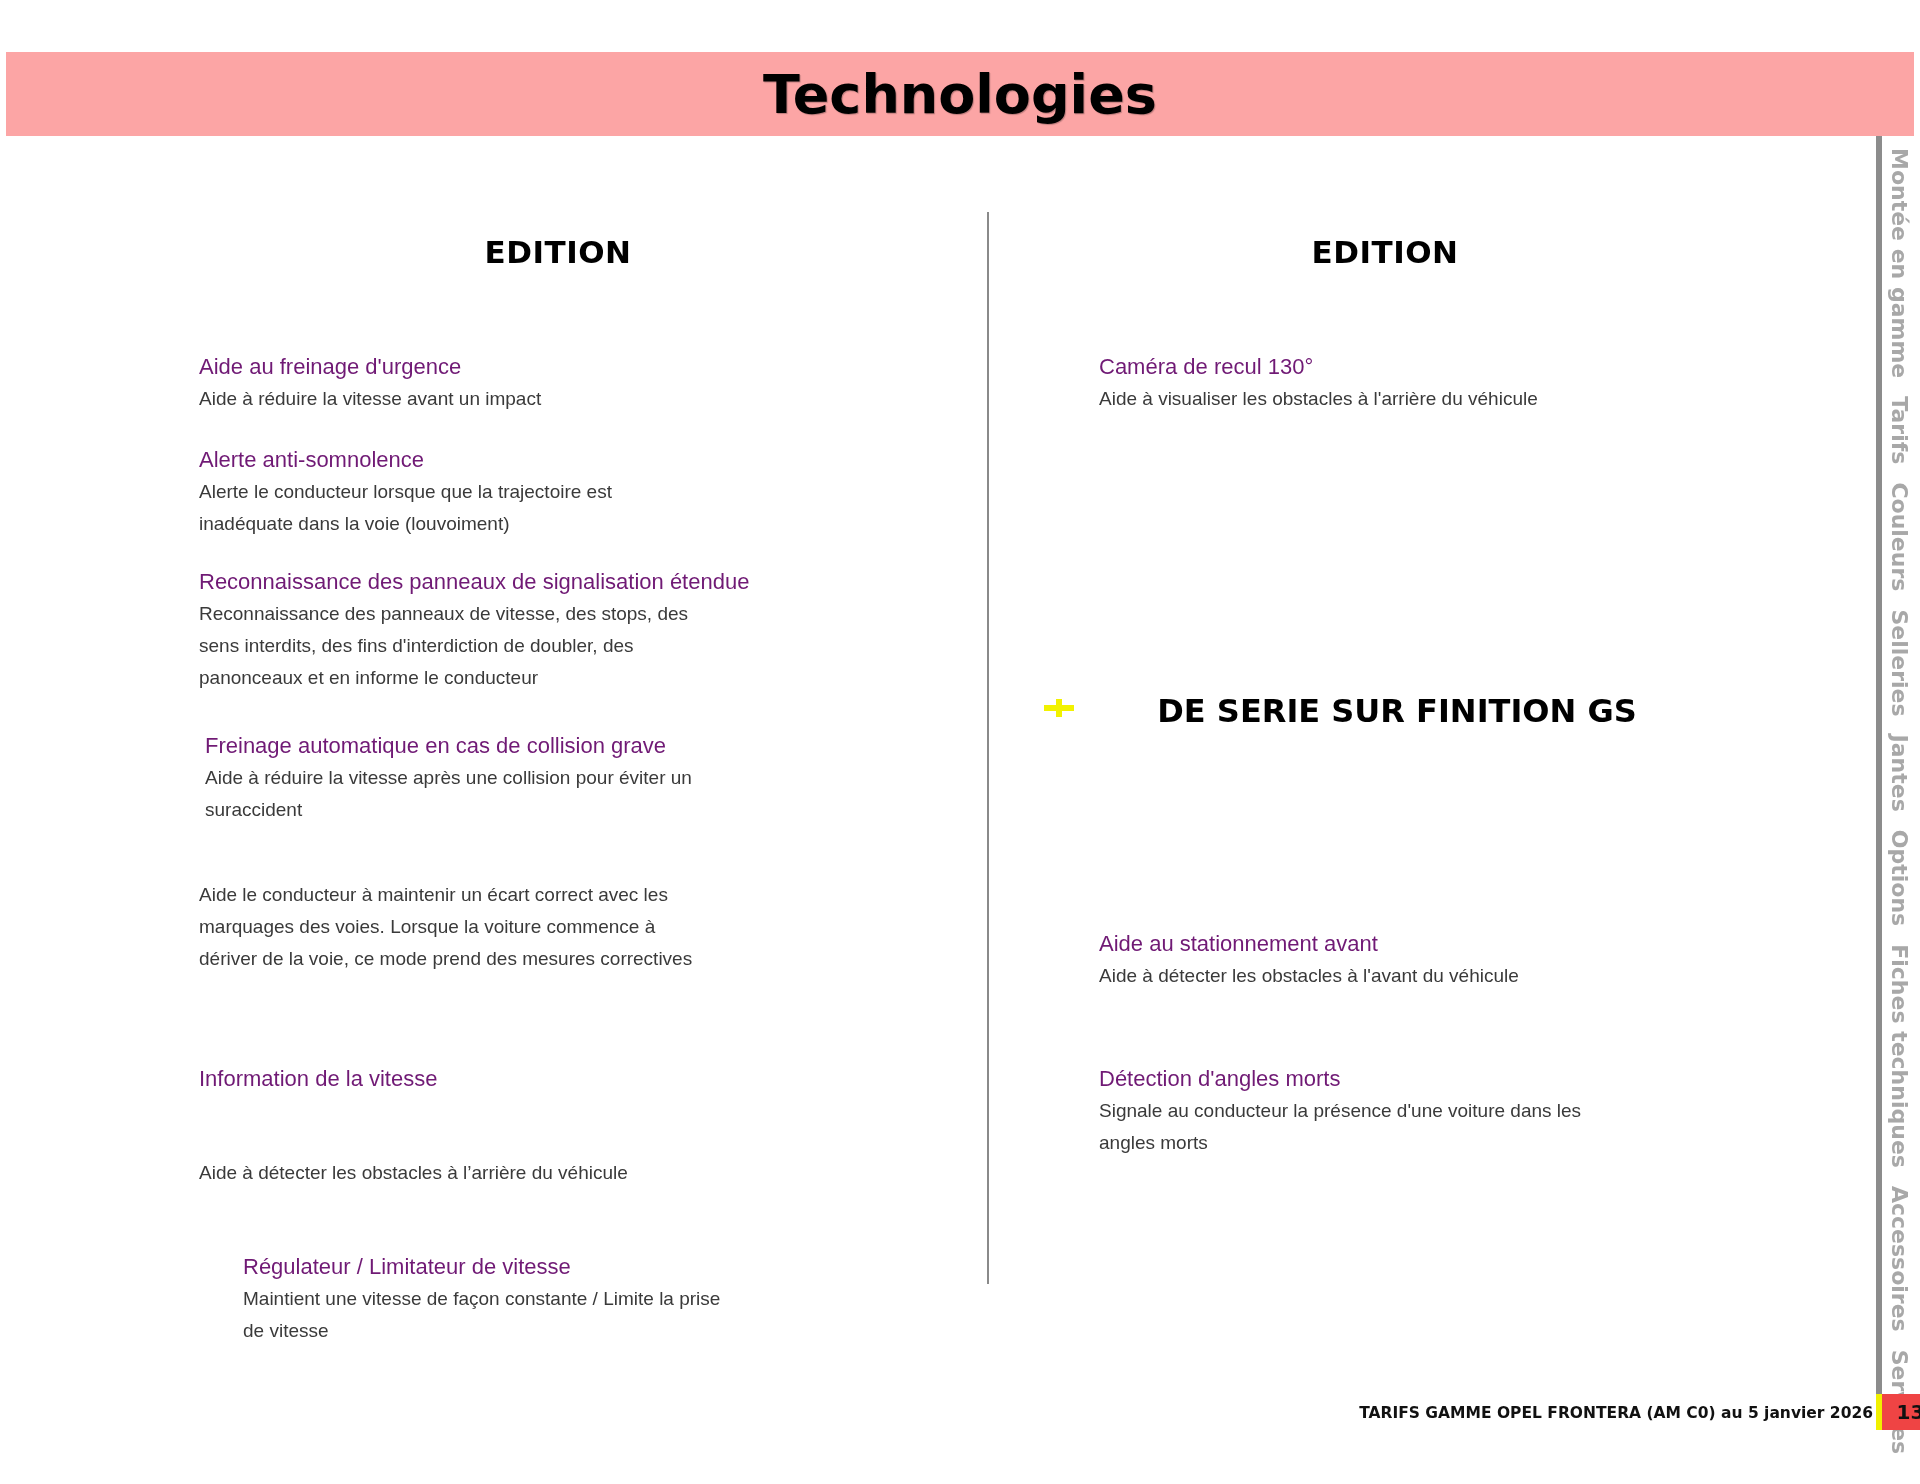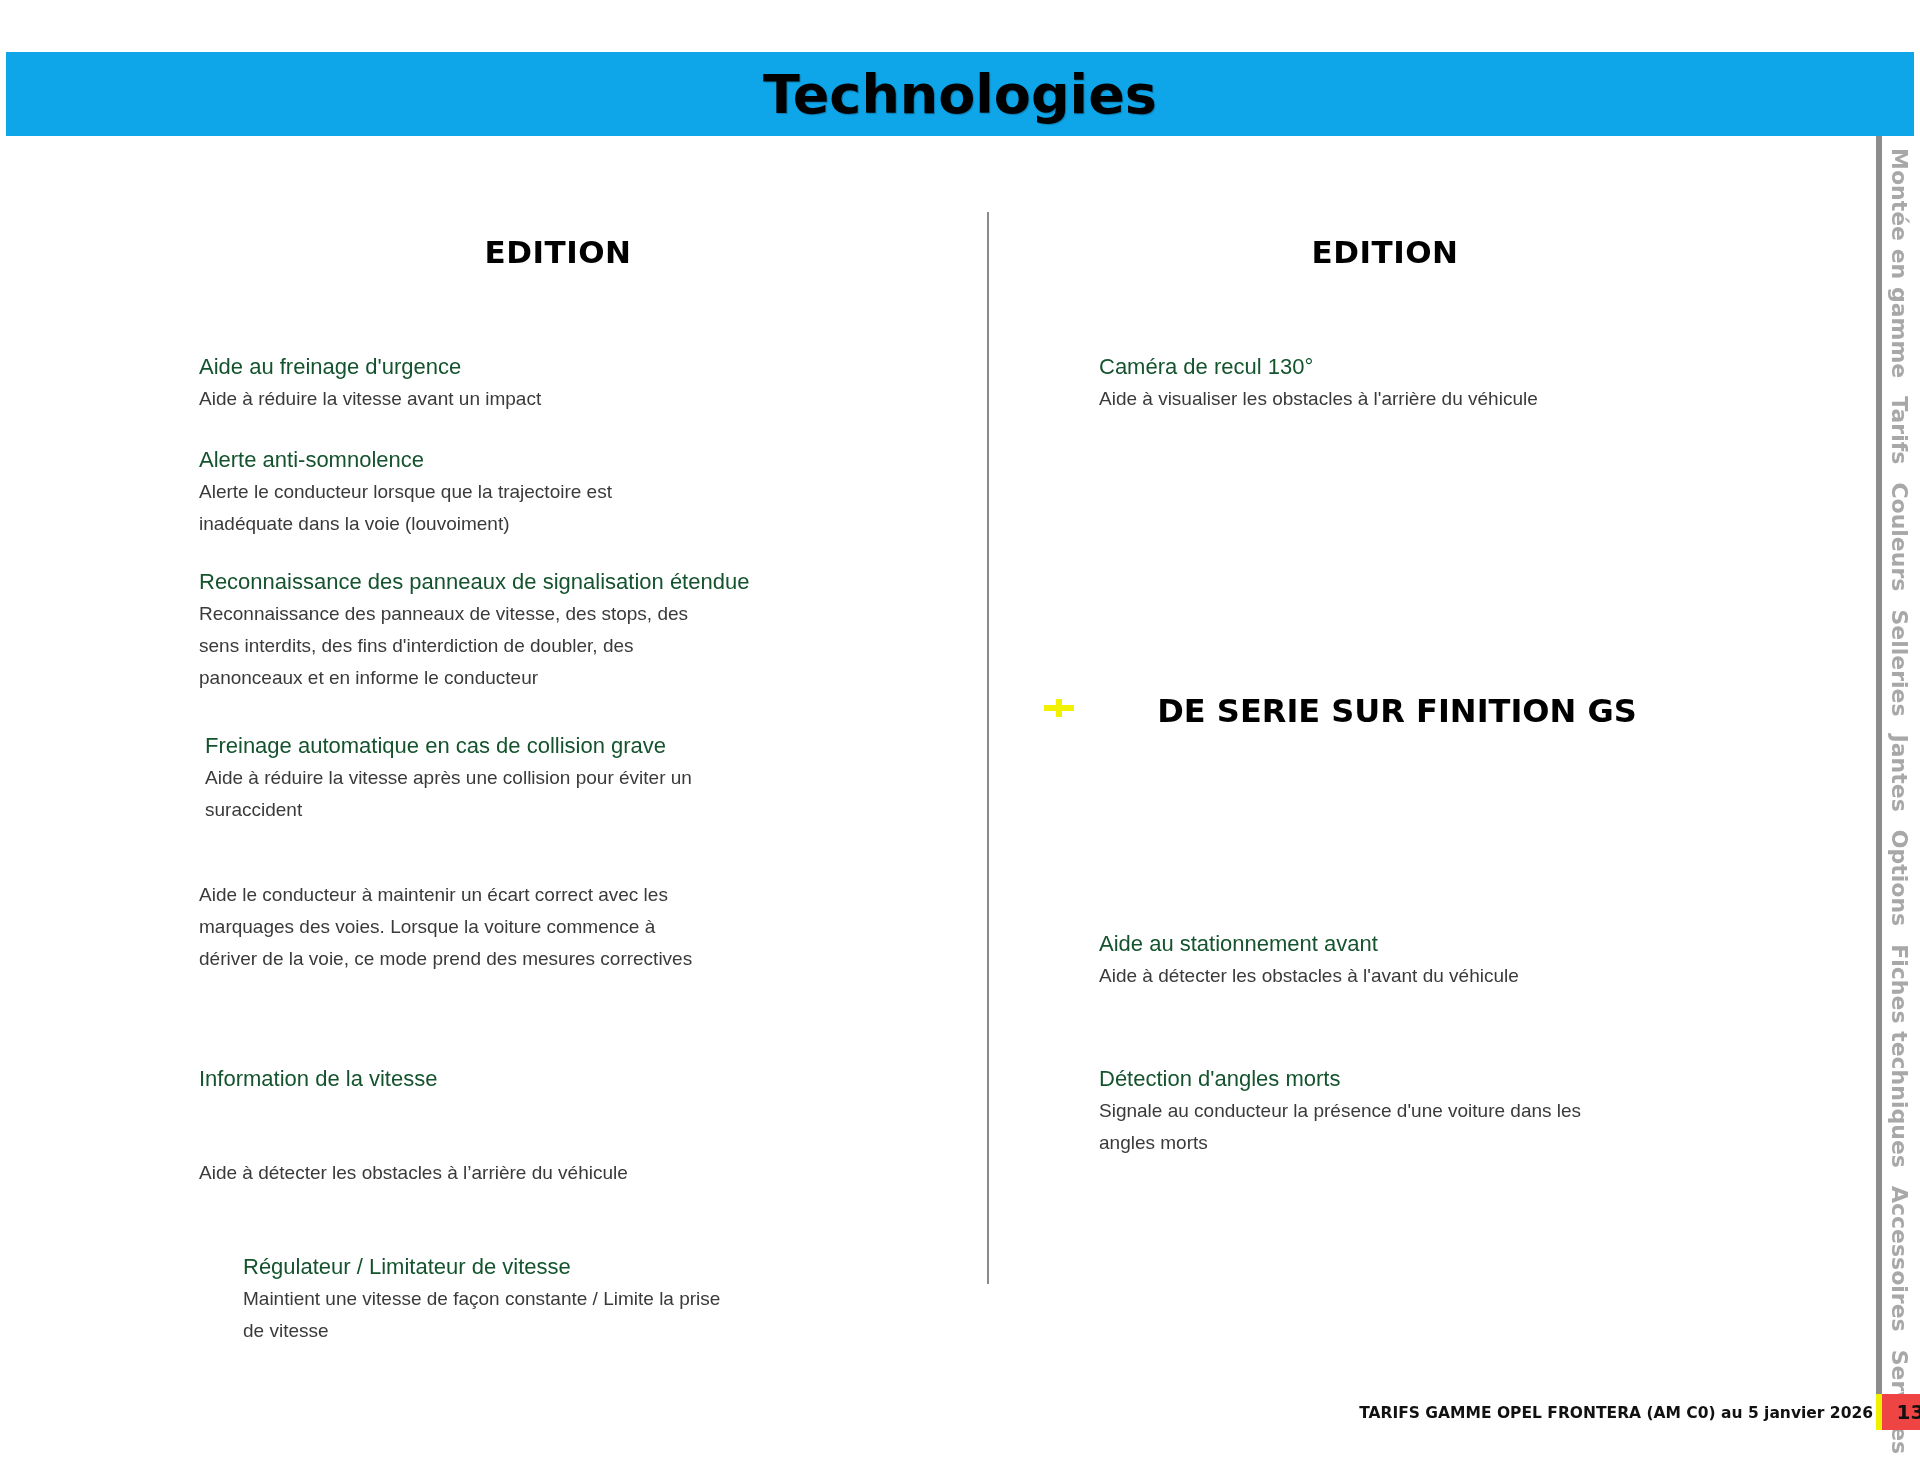--- a/index.html
+++ b/index.html
@@ -2,36 +2,36 @@
 <html><head>
 <meta charset="utf-8">
 <style>
   html, body { margin: 0; padding: 0; }
   body {
     width: 1920px; height: 1484px; position: relative; overflow: hidden;
     background: #ffffff; font-family: "DejaVu Sans", sans-serif; color: #111;
   }
   .title-bar {
     position: absolute; left: 6px; top: 52px; width: 1908px; height: 84px;
-    background: #0ea5e9; display: flex; align-items: center; justify-content: center;
+    background: #fca5a5; display: flex; align-items: center; justify-content: center;
   }
   .title-bar .title {
     font-family: "DejaVu Sans", sans-serif; font-weight: bold; font-size: 54px;
     color: #000; letter-spacing: 0px; text-shadow: 1px 1px 1px rgba(0,0,0,0.25);
   }
   .col-heading {
     position: absolute; font-weight: bold; font-size: 31px; color: #000;
     transform: translateX(-50%); white-space: nowrap; letter-spacing: 0.5px;
   }
   .divider {
     position: absolute; left: 987px; top: 212px; width: 2px; height: 1072px; background: #8a8a8a;
   }
   .item { position: absolute; width: 600px; }
   .item .item-title {
-    font-family: "Liberation Sans", sans-serif; font-size: 22px; color: #14532d; line-height: 32px;
+    font-family: "Liberation Sans", sans-serif; font-size: 22px; color: #701a75; line-height: 32px;
   }
   .item .item-desc {
     font-family: "Liberation Sans", sans-serif; font-size: 19px; color: #3a3a3a; line-height: 32px;
     white-space: pre-line;
   }
   .plus-icon { position: absolute; left: 1044px; top: 699px; width: 30px; height: 18px; }
   .plus-icon::before, .plus-icon::after { content: ""; position: absolute; background: #f2f200; }
   .plus-icon::before { left: 0; top: 6px; width: 30px; height: 6px; }
   .plus-icon::after { left: 12px; top: 0; width: 6px; height: 18px; }
   .serie-heading {

